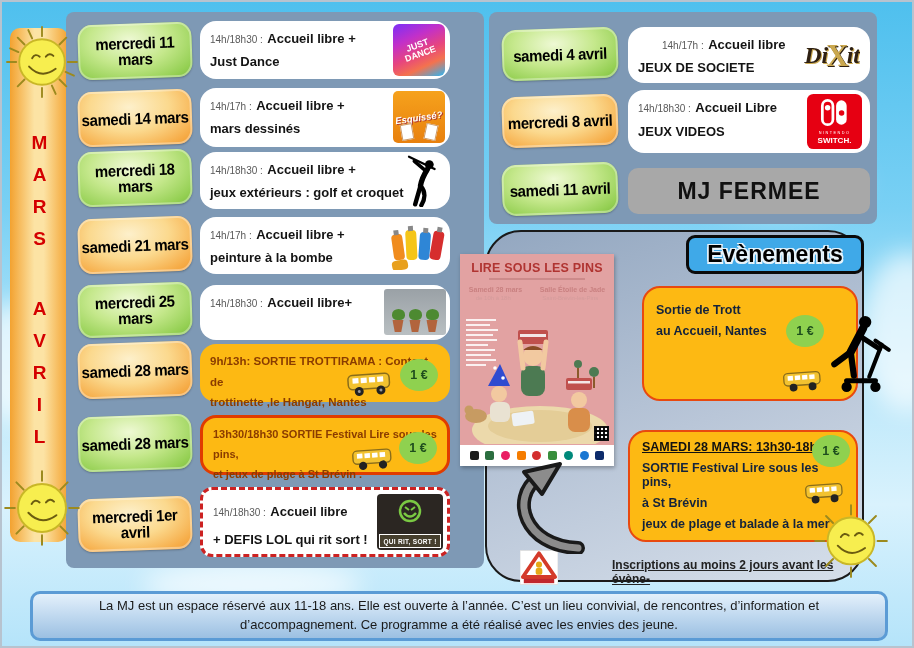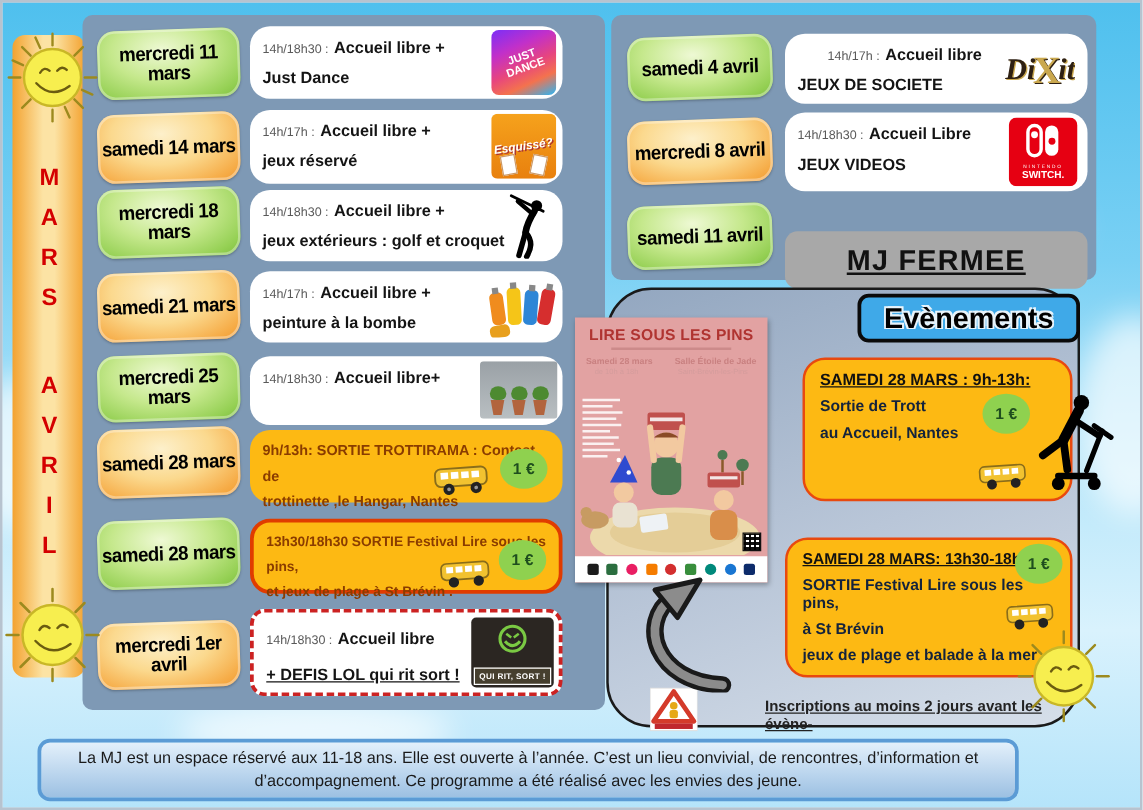--- a/index.html
+++ b/index.html
@@ -136,21 +136,21 @@
     position: absolute; bottom: 0; left: 0; right: 0; height: 21px; background: #fff;
     display: flex; align-items: center; justify-content: space-evenly; padding: 0 3px;
   }
   .chip { width: 9px; height: 9px; border-radius: 2px; }
   .qr { position: absolute; right: 5px; bottom: 25px; width: 15px; height: 15px; background:
         repeating-linear-gradient(0deg,#111 0 2px,#fff 2px 4px),
         repeating-linear-gradient(90deg,#111 0 2px,transparent 2px 4px); background-blend-mode: multiply; border: 1px solid #111; }
 
   
   .footer-box {
-    position: absolute; left: 28px; top: 589px; width: 785px; height: 50px;
+    position: absolute; left: 28px; top: 589px; width: 858px; height: 50px;
     background: linear-gradient(180deg,#e3f0fb 0%,#bcd6ee 55%,#9cc0e2 100%);
     border: 3px solid #5b9bd5; border-radius: 10px;
     display: flex; align-items: center; justify-content: center; padding: 2px 12px;
   }
   .footer-box p { margin: 0; font-size: 13px; color: #1a1a1a; text-align: center; line-height: 1.45; }
 
   .abs { position: absolute; }
   svg { display: block; }
 </style>
 </head>
@@ -234,21 +234,21 @@
             <span>JUST DANCE</span>
           </div>
       </div>
     </div>
 
     <div class="date-btn orangeb" style="top:80px;">
         <span>samedi 14 mars</span>
       </div>
     <div class="act-box" style="top:76px;height:59px;">
       <div><span class="time">14h/17h :</span> <span class="blab">Accueil libre +</span></div>
-      <div class="line2">jeux réservé</div>
+      <div class="line2">mars dessinés</div>
       <div class="img-slot" style="right:5px;top:3px;">
         <div class="esq-logo">
             <span>Esquissé?</span>
           <div class="esq-card" style="left:8px;transform:rotate(-10deg);"></div>
           <div class="esq-card" style="right:8px;transform:rotate(12deg);"></div>
         </div>
       </div>
     </div>
 
     <div class="date-btn green" style="top:140px;">
@@ -359,21 +359,21 @@
             <circle cx="46" cy="27" r="6" fill="#222"></circle>
         </g>
       </svg>
     </div>
 
     <div class="date-btn orangeb" style="top:487px;height:50px;">
         <span>mercredi 1er avril</span>
       </div>
     <div class="act-box dashed" style="top:475px;height:70px;">
       <div style="margin-top:4px;"><span class="time">14h/18h30  :</span> <span class="blab">Accueil libre</span></div>
-      <div class="line2" style="margin-top:12px;text-decoration:underline;">+ DEFIS LOL qui rit sort !</div>
+      <div class="line2" style="margin-top:12px;">+ DEFIS LOL qui rit sort !</div>
       <div class="img-slot" style="right:4px;top:4px;overflow:visible;">
         <div class="lol-img">
           <svg width="26" height="26" viewBox="0 0 26 26">
             <circle cx="13" cy="13" r="10" fill="none" stroke="#7ac943" stroke-width="2.5"></circle>
             <line x1="8" y1="9" x2="12" y2="12" stroke="#7ac943" stroke-width="2"></line>
             <line x1="18" y1="9" x2="14" y2="12" stroke="#7ac943" stroke-width="2"></line>
             <path d="M7,15 q6,7 12,0" fill="none" stroke="#7ac943" stroke-width="2.5"></path>
           </svg>
           <div class="lol-banner">QUI RIT, SORT !</div>
         </div>
@@ -407,32 +407,31 @@
         <rect x="27.5" y="6" width="10" height="23" rx="5" fill="#fff"></rect>
         <circle cx="32.7" cy="18" r="2.6" fill="#e60012"></circle>
         <text x="26" y="38" text-anchor="middle" fill="#fff" font-size="3.6" letter-spacing="1.4" font-family="Liberation Sans, sans-serif">NINTENDO</text>
         <text x="26" y="46" text-anchor="middle" fill="#fff" font-size="7.6" font-weight="bold" font-family="Liberation Sans, sans-serif">SWITCH.</text>
       </svg>
     </div>
 
     <div class="date-btn green" style="left:13px;top:153px;width:116px;height:48px;">
         <span>samedi 11 avril</span>
       </div>
-    <div class="gray-box" style="left:139px;top:173px;width:242px;height:46px;text-decoration:underline;">
+    <div class="gray-box" style="left:139px;top:156px;width:242px;height:46px;">
       <span>MJ FERMEE</span>
     </div>
   </div>
 
   <div class="events-panel"></div>
   <div class="events-title">
       <span>Evènements</span>
     </div>
 
   <div class="event-box" style="left:640px;top:284px;width:216px;height:115px;">
-    <div class="ev-head">SAMEDI 28 MARS : 9h-13h:</div>
     <div class="ev-line">Sortie de Trott</div>
     <div class="ev-line">au Accueil, Nantes</div>
     <div class="price" style="left:142px;top:27px;">1 €</div>
     <svg class="abs" style="left:138px;top:80px;" width="42" height="26" viewBox="0 0 64 36">
       <g transform="rotate(-4 32 18)">
         <rect x="3" y="5" width="55" height="19" rx="6" fill="#f2c230" stroke="#8a6d1a" stroke-width="2"></rect>
         <rect x="9" y="9" width="8" height="7" fill="#fff"></rect>
           <rect x="20" y="9" width="8" height="7" fill="#fff"></rect>
         <rect x="31" y="9" width="8" height="7" fill="#fff"></rect>
           <rect x="42" y="9" width="8" height="7" fill="#fff"></rect>

